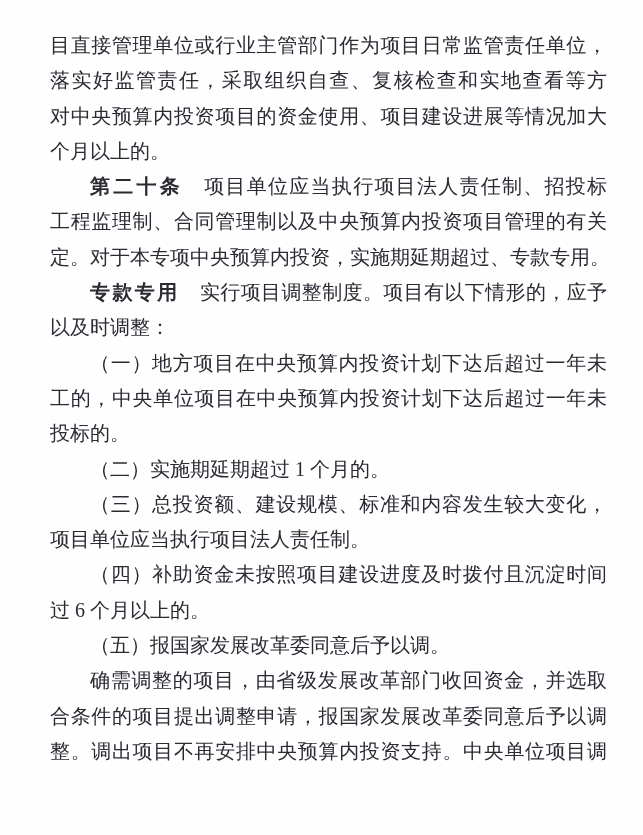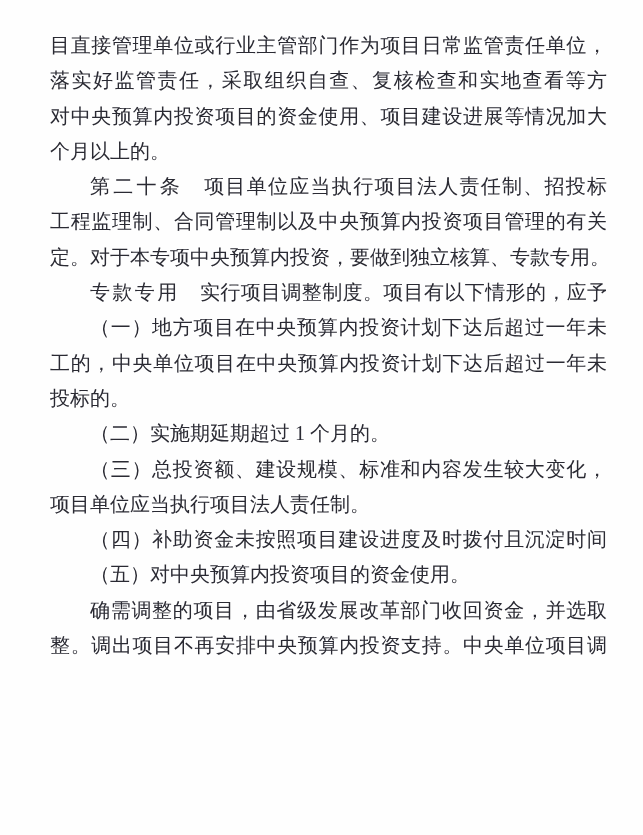--- a/index.html
+++ b/index.html
@@ -33,45 +33,48 @@
     white-space: normal;
     overflow: hidden;
     text-align: justify;
     text-align-last: justify;
     text-justify: inter-ideograph;
   }
   .line.indent {
     text-indent: 40px;
   }
   .head {
-    font-weight: normal;
+    font-weight: bold;
     letter-spacing: 2px;
   }
   .head-gap {
     display: inline-block;
     width: 20px;
   }
 </style>
 </head>
 <body>
 
 <div class="page">
   <div class="text-block">
       <div class="line justify"><span class="line-text">目直接管理单位或行业主管部门作为项目日常监管责任单位，要</span></div>
       <div class="line justify"><span class="line-text">落实好监管责任，采取组织自查、复核检查和实地查看等方式，</span></div>
       <div class="line justify"><span class="line-text">对中央预算内投资项目的资金使用、项目建设进展等情况加大监</span></div>
       <div class="line"><span class="line-text">个月以上的。</span></div>
       <div class="line indent justify"><span class="head">第二十条</span><span class="head-gap"></span><span class="line-text">项目单位应当执行项目法人责任制、招投标制、</span></div>
       <div class="line justify"><span class="line-text">工程监理制、合同管理制以及中央预算内投资项目管理的有关规</span></div>
-      <div class="line"><span class="line-text">定。对于本专项中央预算内投资，要做到独立核算、专款专用。</span></div>
+      <div class="line"><span class="line-text">定。对于本专项中央预算内投资，实施期延期超过、专款专用。</span></div>
       <div class="line indent justify"><span class="head">专款专用</span><span class="head-gap"></span><span class="line-text">实行项目调整制度。项目有以下情形的，应予</span></div>
+      <div class="line"><span class="line-text">以及时调整：</span></div>
       <div class="line indent justify"><span class="line-text">（一）地方项目在中央预算内投资计划下达后超过一年未开</span></div>
       <div class="line justify"><span class="line-text">工的，中央单位项目在中央预算内投资计划下达后超过一年未招</span></div>
       <div class="line"><span class="line-text">投标的。</span></div>
       <div class="line indent"><span class="line-text">（二）实施期延期超过 1 个月的。</span></div>
       <div class="line indent justify"><span class="line-text">（三）总投资额、建设规模、标准和内容发生较大变化，且</span></div>
       <div class="line"><span class="line-text">项目单位应当执行项目法人责任制。</span></div>
       <div class="line indent justify"><span class="line-text">（四）补助资金未按照项目建设进度及时拨付且沉淀时间超</span></div>
-      <div class="line indent"><span class="line-text">（五）对中央预算内投资项目的资金使用。</span></div>
+      <div class="line"><span class="line-text">过 6 个月以上的。</span></div>
+      <div class="line indent"><span class="line-text">（五）报国家发展改革委同意后予以调。</span></div>
       <div class="line indent justify"><span class="line-text">确需调整的项目，由省级发展改革部门收回资金，并选取符</span></div>
+      <div class="line justify"><span class="line-text">合条件的项目提出调整申请，报国家发展改革委同意后予以调</span></div>
       <div class="line justify"><span class="line-text">整。调出项目不再安排中央预算内投资支持。中央单位项目调整</span></div>
     </div>
 </div>
 
 </body></html>

